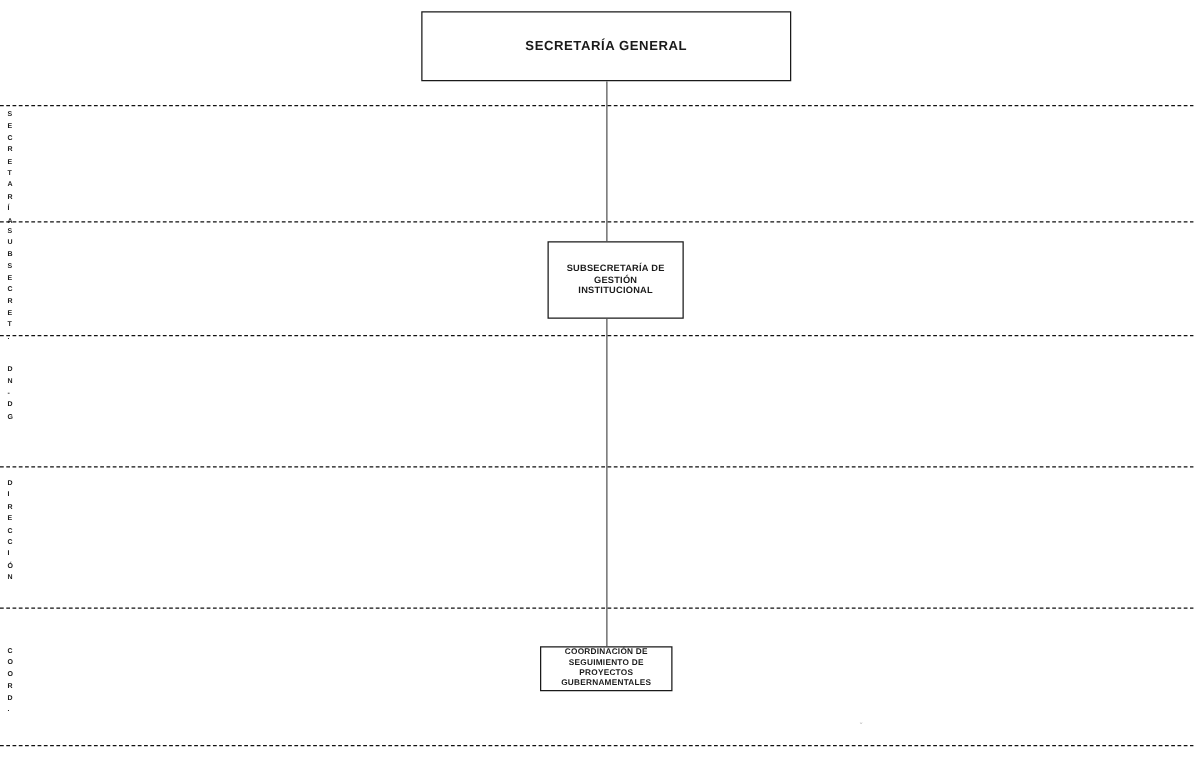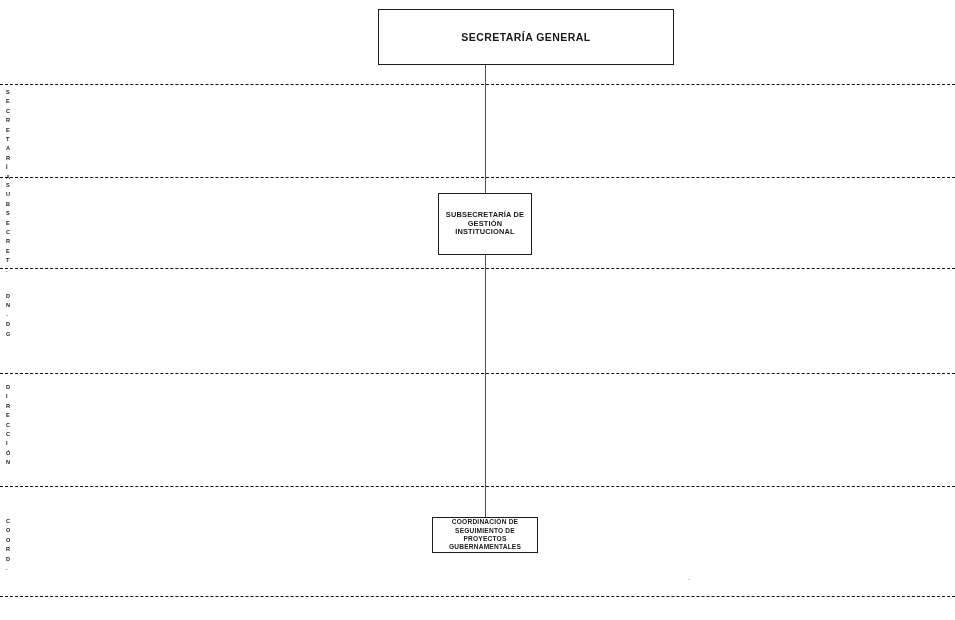--- a/index.html
+++ b/index.html
@@ -57,31 +57,30 @@
     line-height: 1.18;
     padding: 0 4px;
     white-space: pre-line;
   }
 
   #node-secretaria-general {
     left: 337px;
     top: 9px;
     width: 296px;
     height: 56px;
-    margin-left: 41px;
   }
   #node-secretaria-general .node-label {
     font-size: 10.5px;
     letter-spacing: .45px;
   }
 
   #node-subsecretaria-gestion {
     left: 438px;
     top: 193px;
-    width: 94px;
+    width: 109px;
     height: 62px;
   }
   #node-subsecretaria-gestion .node-label {
     font-size: 7.4px;
   }
 
   #node-coordinacion-seguimiento {
     left: 432px;
     top: 517px;
     width: 106px;

